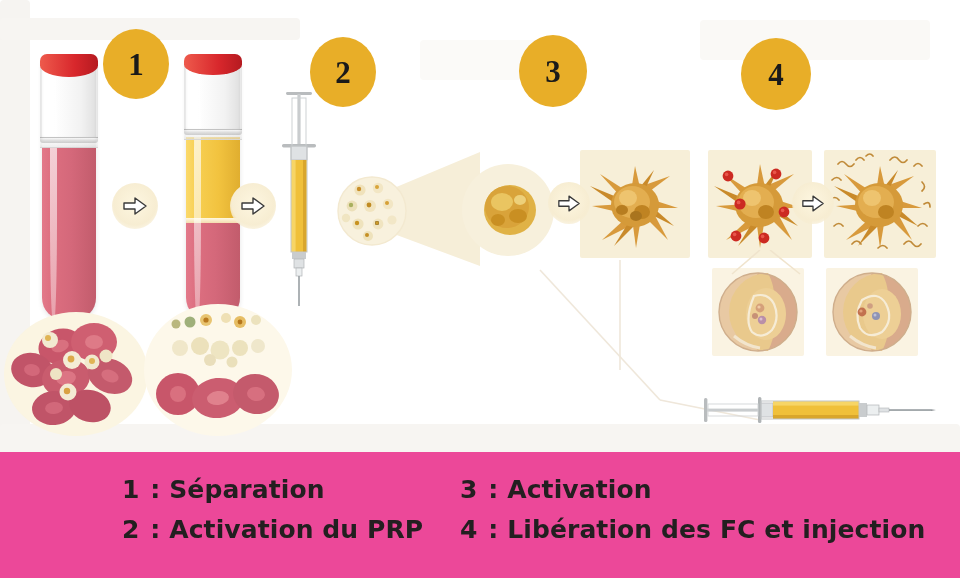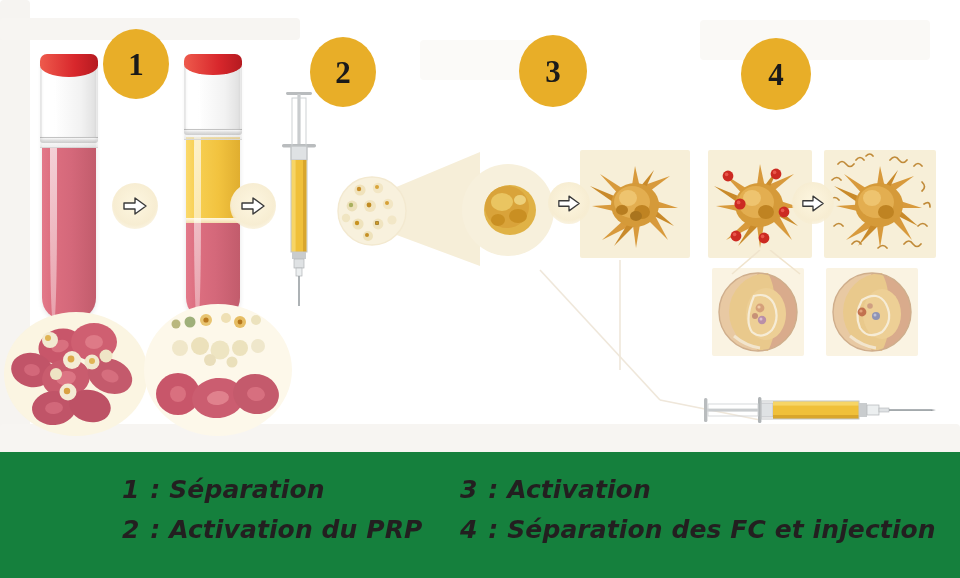--- a/index.html
+++ b/index.html
@@ -78,22 +78,21 @@
   .panel{position:absolute;background:#f7efd8;border-radius:2px;}
   .panel-soft{position:absolute;background:#faf3e2;border-radius:2px;}
 
   
   .svgbox{position:absolute;}
   .svgbox svg{display:block;width:100%;height:100%;}
 
   
   #legend{
     position:absolute;left:0;top:452px;width:960px;height:126px;
-    background:#15803d;
-    font-style:italic;
+    background:#ec4899;
   }
   .legend-col{position:absolute;top:18px;}
   .legend-line{
     font-family:"DejaVu Sans",sans-serif;
     font-weight:bold;
     font-size:25px;
     color:#231f20;
     line-height:40px;
     white-space:nowrap;
     letter-spacing:.1px;
@@ -488,18 +487,18 @@
       </div>
       <div class="legend-line">
         <span class="num">2</span><span> : </span><span>Activation du PRP</span>
       </div>
     </div>
     <div class="legend-col" style="left:460px;">
       <div class="legend-line">
         <span class="num">3</span><span> : </span><span>Activation</span>
       </div>
       <div class="legend-line">
-        <span class="num">4</span><span> : </span><span>Séparation des FC et injection</span>
+        <span class="num">4</span><span> : </span><span>Libération des FC et injection</span>
       </div>
     </div>
   </div>
 
 </div>
 
 </body></html>

